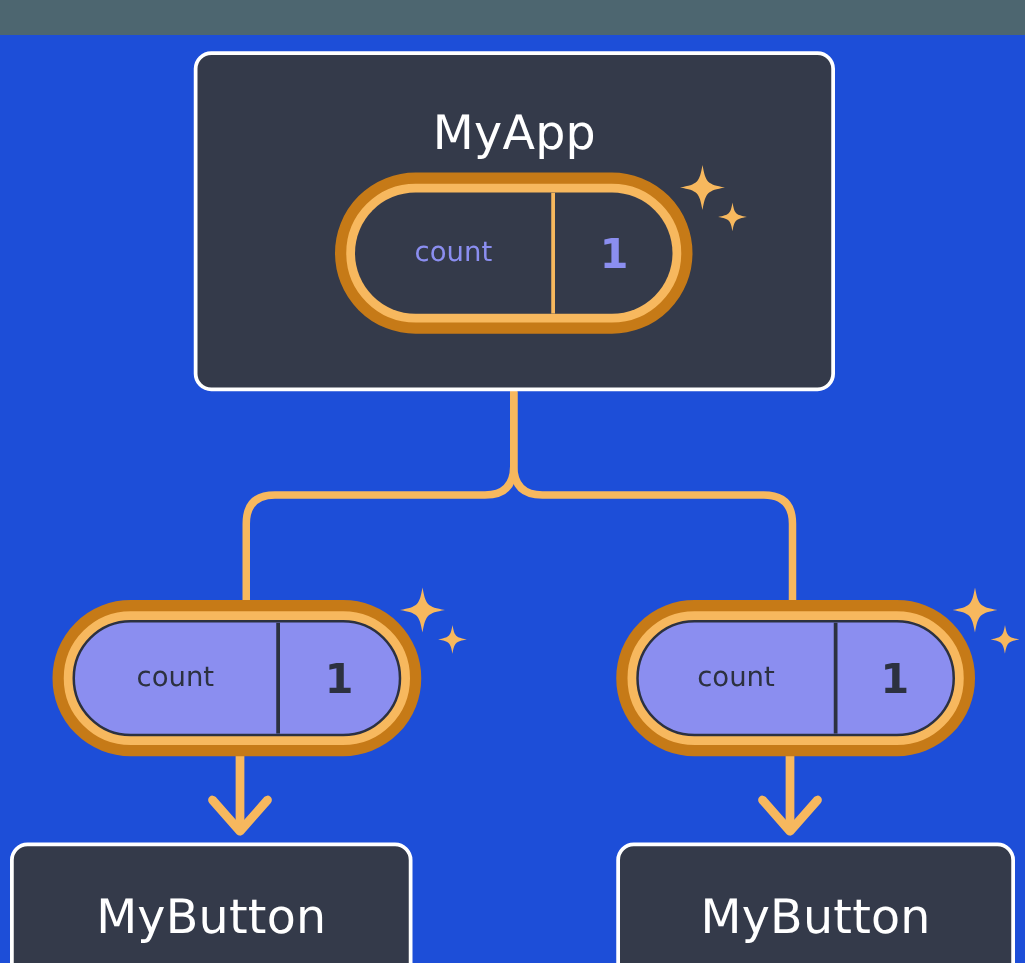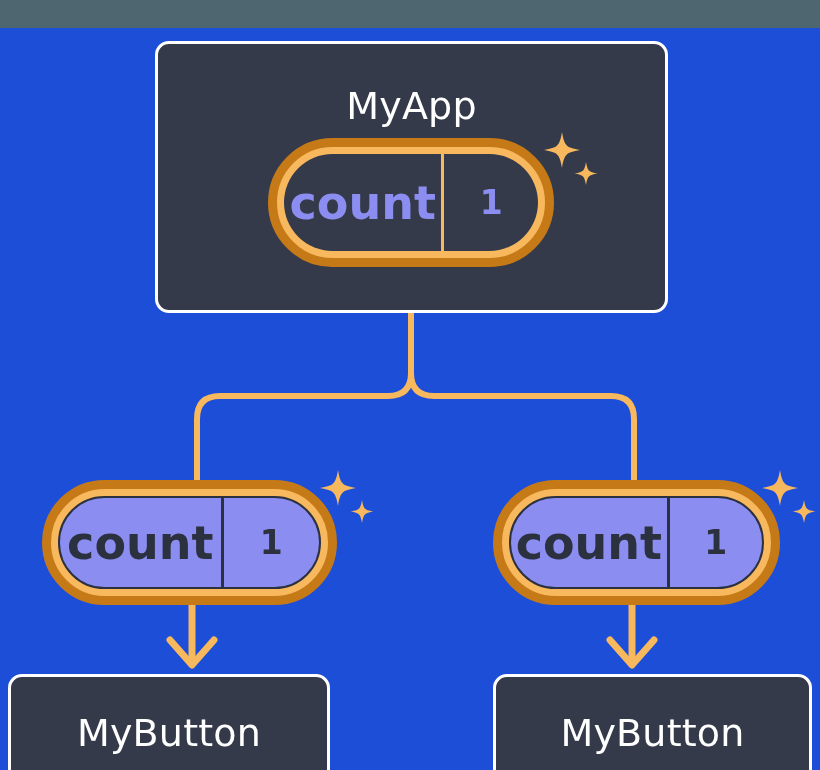--- a/index.html
+++ b/index.html
@@ -114,21 +114,21 @@
 
   
   .pill-purple .pill-body {
     background: #8b8ef0;
     border: 2px solid #2c3140;
   }
   .pill-purple .pill-name,
   .pill-purple .pill-value { color: #2c3140; }
   .pill-purple .pill-value { border-left: 3px solid #2c3140; }
 
-  .pill-name   { font-size: 46px; font-weight: 700; }
+  .pill-name   { font-size: 22px; font-weight: 400; }
   .pill-value  { font-size: 33px; font-weight: 700; }
 
   #pill-myapp {
     left: 268px;
     top: 110px;
     width: 286px;
     height: 129px;
   }
   #pill-left {
     left: 42px;

